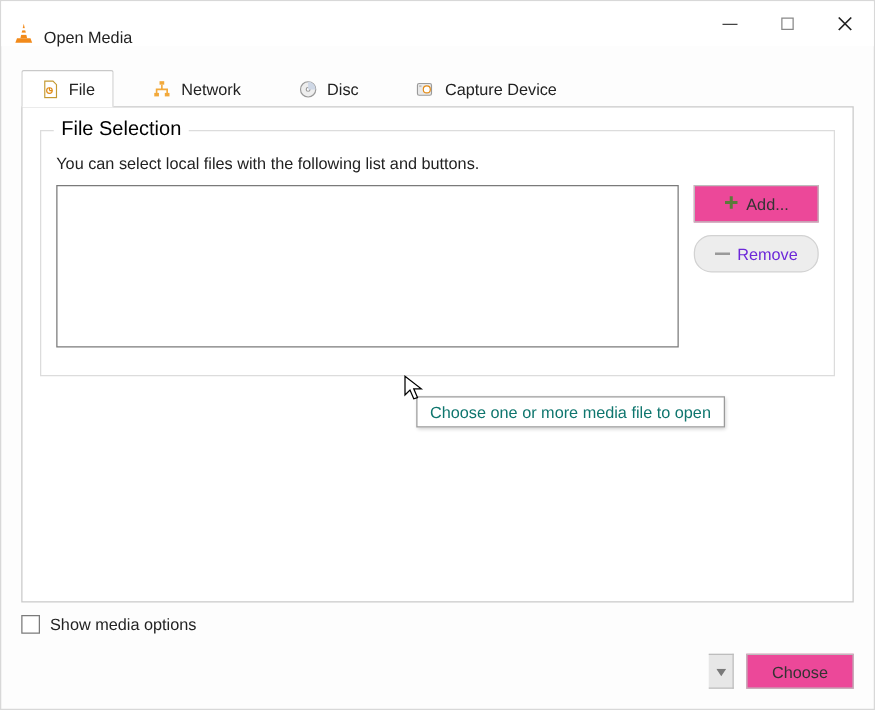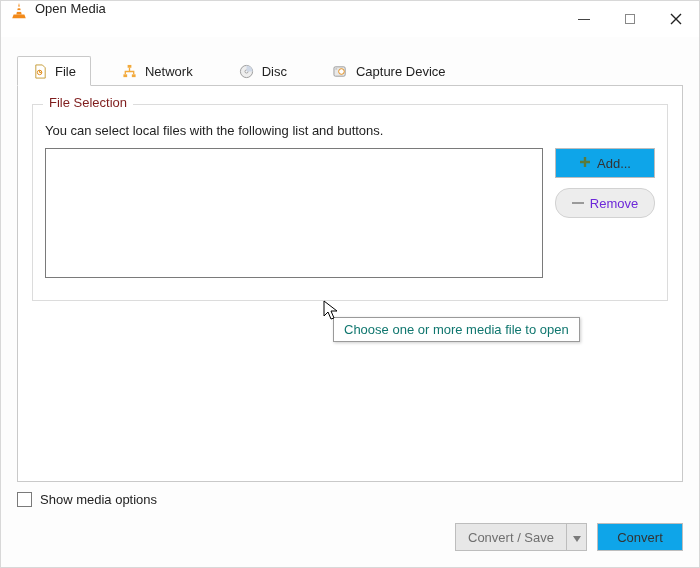--- a/index.html
+++ b/index.html
@@ -7,21 +7,21 @@
   .window {
     width: 700px; height: 568px;
     background: #fdfdfd;
     border: 1px solid #d8d8d8;
     position: relative;
     display: flex; flex-direction: column;
   }
   
   .titlebar {
     height: 36px;
-    display: flex; align-items: flex-start;
+    display: flex; align-items: flex-end;
     padding: 0 0 0 8px;
     background: #fff;
   }
   .titlebar .app-icon { width: 20px; height: 20px; display:flex; align-items:center; justify-content:center; }
   .titlebar .title { font-size: 13px; color: #222; margin-left: 6px; flex: 1; }
   .win-controls { display:flex; height:36px; }
   .win-btn {
     width: 46px; height: 36px;
     display:flex; align-items:center; justify-content:center;
     color:#444; font-size:13px;
@@ -68,36 +68,36 @@
   
   .fieldset {
     border:1px solid #dcdcdc;
     padding: 14px 12px 22px 12px;
     position:relative;
     margin-top:6px;
   }
   .fieldset .legend {
     position:absolute; top:-10px; left:10px;
     background:#fff; padding:0 6px;
-    font-size:13px; color:#7f1d1d;
+    font-size:16px; color:#000000;
   }
   .hint { font-size:13px; color:#222; margin:4px 0 10px 0; }
 
   .file-row { display:flex; gap:12px; align-items:flex-start; }
   .file-list {
     flex:1; height:130px;
     border:1px solid #7a7a7a;
     background:#fff;
   }
   .side-btns { width:100px; display:flex; flex-direction:column; gap:10px; }
 
   .btn {
     height:30px;
     border:1px solid #bdbdbd;
-    background:#0ea5e9;
+    background:#ec4899;
     display:flex; align-items:center; justify-content:center;
     font-size:13px; color:#333; gap:6px;
     padding:0 10px;
   }
   .btn.disabled { color:#6d28d9; background:#ededed; border-color:#d2d2d2;border-radius:14px; }
   .plus { width:12px; height:12px; }
   .minus { width:12px; height:2px; background:#9a9a9a; }
 
   .tooltip {
     position:absolute;
@@ -263,29 +263,26 @@
 
   <div class="footer-row">
     <div class="check-row">
       <div class="checkbox"></div>
       <span>Show media options</span>
     </div>
     <div class="footer-spacer"></div>
   </div>
   <div class="footer-row" style="justify-content:flex-end; padding-top:0;">
     <div class="split-btn">
-      <div class="main">
-        <span>Convert / Save</span>
-      </div>
       <div class="drop">
         <span>
           <svg width="8" height="6" viewBox="0 0 8 6">
               <path d="M0 0 L8 0 L4 6 Z" fill="#7a7a7a"></path>
             </svg>
         </span>
       </div>
     </div>
     <div class="btn cancel-btn">
-      <span>Convert</span>
+      <span>Choose</span>
     </div>
   </div>
 
 </div>
 
 </body></html>

